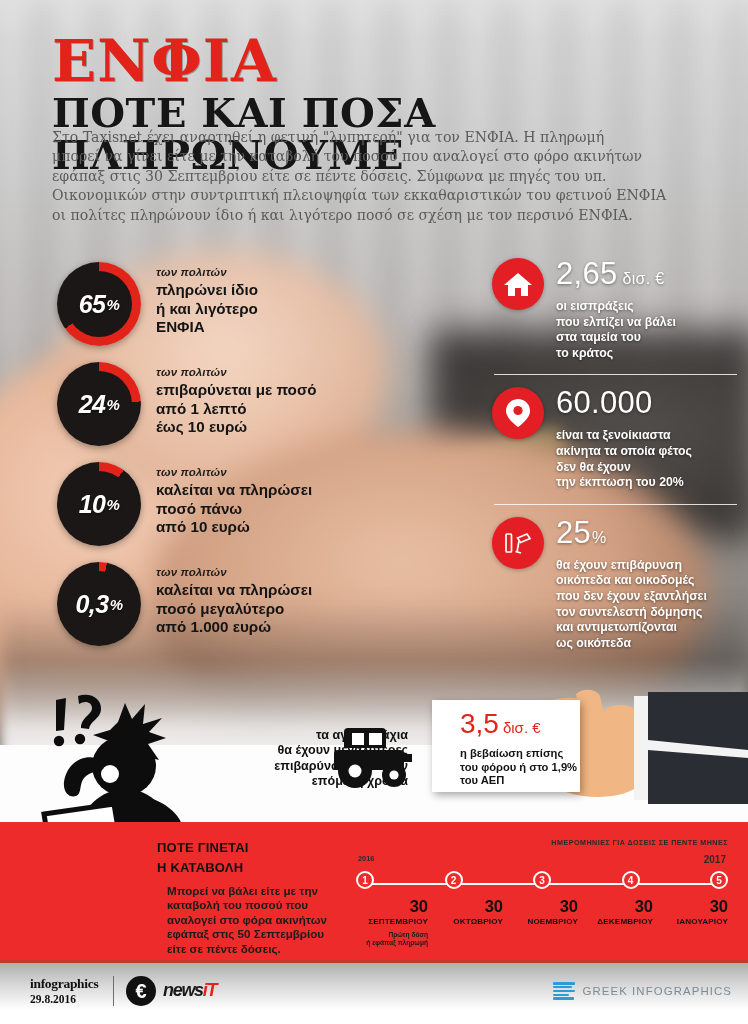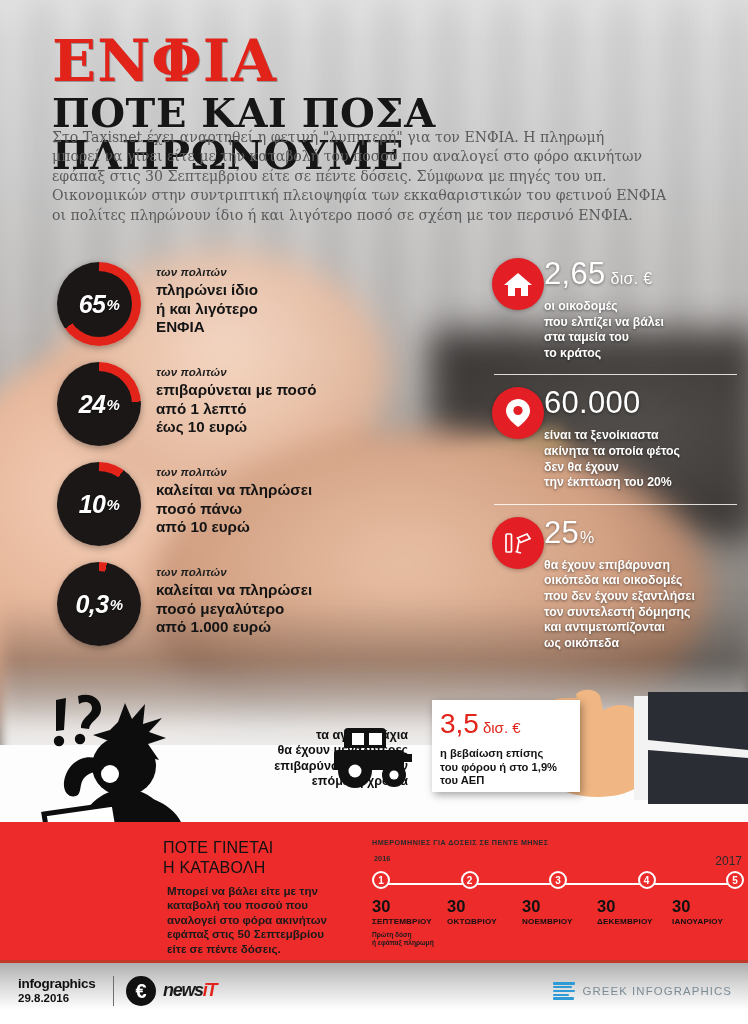--- a/index.html
+++ b/index.html
@@ -86,75 +86,75 @@
   
   .r1{margin-bottom:16px;}
   .r2{margin-bottom:16px;}
   .r3{margin-bottom:16px;}
 
   
   .stats{position:absolute;left:492px;top:258px;width:245px;}
   .srow{position:relative;display:flex;align-items:flex-start;}
   .sicon{width:52px;height:52px;border-radius:50%;background:#e31e24;flex:0 0 52px;
     display:flex;align-items:center;justify-content:center;box-shadow:0 1px 4px rgba(0,0,0,.3);}
-  .sbody{padding-top:0px;}
+  .sbody{margin-left:12px;padding-top:0px;}
   .sbig{font-size:31px;line-height:32px;color:#fff;font-weight:400;letter-spacing:.3px;
     text-shadow:0 1px 3px rgba(0,0,0,.45);}
   .sbig .unit{font-size:16px;margin-left:5px;}
   .sbig .pct{font-size:16px;margin-left:1px;}
   .sdesc{margin-top:4px;font-size:12.3px;line-height:15.6px;color:#fff;font-weight:700;
     text-shadow:0 1px 3px rgba(0,0,0,.55);}
   .sdesc div{white-space:nowrap;}
   .sdiv{height:1px;background:rgba(255,255,255,.82);margin:13px 0 12px 2px;}
 
   
   .tractor-block{position:absolute;left:218px;top:728px;width:190px;text-align:right;}
   .tractor-block .tl{font-size:12.6px;line-height:15.4px;color:#111;font-weight:700;}
   .tractor-block .tl div{white-space:nowrap;}
   .tractor-icon{position:absolute;left:328px;top:724px;}
   .guy{position:absolute;left:22px;top:686px;}
 
   
   .handwrap{position:absolute;left:540px;top:688px;width:208px;height:122px;overflow:hidden;}
   .card35{position:absolute;left:432px;top:700px;width:148px;height:92px;background:#fff;
-    box-shadow:2px 3px 8px rgba(0,0,0,.35);padding:10px 0 0 8px;box-sizing:border-box;}
+    box-shadow:2px 3px 8px rgba(0,0,0,.35);padding:10px 0 0 28px;box-sizing:border-box;}
   .card35 .c-big{font-size:28px;line-height:28px;color:#e2231a;font-weight:400;}
   .card35 .c-big .cu{font-size:15px;color:#e2231a;margin-left:4px;}
   .card35 .c-sm{margin-top:5px;font-size:11.2px;line-height:13.6px;color:#141414;font-weight:700;}
   .card35 .c-sm div{white-space:nowrap;}
 
   
   .banner{position:absolute;left:0;top:822px;width:748px;height:138px;background:#ee2b2b;}
-  .ban-title{position:absolute;left:163px;top:838px;width:200px;
-    font-size:16px;line-height:20px;color:#111;font-weight:400;letter-spacing:.2px;}
+  .ban-title{position:absolute;left:157px;top:838px;width:200px;
+    font-size:13px;line-height:20px;color:#111;font-weight:700;letter-spacing:.2px;}
   .ban-body{position:absolute;left:167px;top:884px;width:180px;
     font-size:11.6px;line-height:14.4px;color:#1a1a1a;font-weight:700;}
   .ban-body div{white-space:nowrap;}
 
   
-  .tl-wrap{position:absolute;left:372px;top:838px;width:372px;}
+  .tl-wrap{position:absolute;left:356px;top:838px;width:372px;text-align:right;}
   .tl-head{font-size:7.2px;letter-spacing:.45px;color:#2a2a2a;font-weight:700;}
   .tl-yearL{position:absolute;left:2px;top:16px;font-size:7.4px;color:#2b2b2b;font-weight:700;}
-  .tl-yearR{position:absolute;right:2px;top:16px;font-size:12px;color:#2b2b2b;font-weight:400;}
+  .tl-yearR{position:absolute;right:2px;top:16px;font-size:10px;color:#2b2b2b;font-weight:700;}
   .tl-line{position:absolute;left:14px;top:45px;width:344px;height:2px;background:#fff;}
   .tl-dots{position:absolute;left:0;top:33px;width:372px;display:flex;justify-content:space-between;}
   .tl-dot{width:18px;height:18px;border-radius:50%;border:2px solid #fff;background:#ee2b2b;
     display:flex;align-items:center;justify-content:center;color:#fff;font-size:10px;font-weight:700;
     position:relative;z-index:2;box-sizing:border-box;}
   .tl-cols{position:absolute;left:0;top:60px;width:372px;display:flex;justify-content:space-between;}
   .tl-col{width:72px;}
   .tl-day{font-size:16.5px;line-height:17px;color:#111;font-weight:700;}
   .tl-mon{font-size:8.1px;letter-spacing:.15px;color:#111;font-weight:700;margin-top:2px;}
   .tl-note{margin-top:5px;font-size:6.6px;line-height:8.2px;color:#1b1b1b;font-weight:700;}
 
   
   .footer{position:absolute;left:0;top:960px;width:748px;height:64px;
     background:linear-gradient(180deg,#a9a9a9 0%,#d9d9d9 40%,#ffffff 78%,#ffffff 100%);}
   .footer .redline{position:absolute;left:0;top:0;width:748px;height:3px;background:#c0392b;}
-  .f-ig{position:absolute;left:18px;top:16px;}
+  .f-ig{position:absolute;left:30px;top:16px;font-family:Liberation Serif, serif;}
   .f-ig .w1{font-size:13.5px;font-weight:700;color:#101010;letter-spacing:-.3px;}
   .f-ig .w2{font-size:11.5px;font-weight:700;color:#101010;margin-top:1px;}
   .f-sep{position:absolute;left:113px;top:16px;width:1px;height:30px;background:#6e6e6e;}
   .f-euro{position:absolute;left:126px;top:16px;width:30px;height:30px;border-radius:50%;
     background:#111;display:flex;align-items:center;justify-content:center;
     color:#fff;font-size:20px;font-weight:700;line-height:1;}
   .f-news{position:absolute;left:163px;top:16px;font-size:18px;line-height:29px;font-weight:700;
     letter-spacing:-1.3px;color:#1a1a1a;font-style:italic;}
   .f-news .rd{color:#e2231a;}
   .f-gi{position:absolute;right:16px;top:22px;display:flex;align-items:center;}
@@ -281,21 +281,21 @@
       <div class="sicon">
         <svg width="30" height="28" viewBox="0 0 30 28" aria-hidden="true">
           <path d="M15 3 L29 15 L25 15 L25 26 L18 26 L18 18 L12 18 L12 26 L5 26 L5 15 L1 15 Z" fill="#fff"></path>
         </svg>
       </div>
       <div class="sbody">
         <div class="sbig">
           <span>2,65</span><span class="unit">δισ. €</span>
         </div>
         <div class="sdesc">
-          <div>οι οικοδομές</div>
+          <div>οι εισπράξεις</div>
           <div>που ελπίζει να βάλει</div>
           <div>στα ταμεία του</div>
           <div>το κράτος</div>
         </div>
       </div>
     </div>
 
     <div class="sdiv"></div>
 
     <div class="srow">

